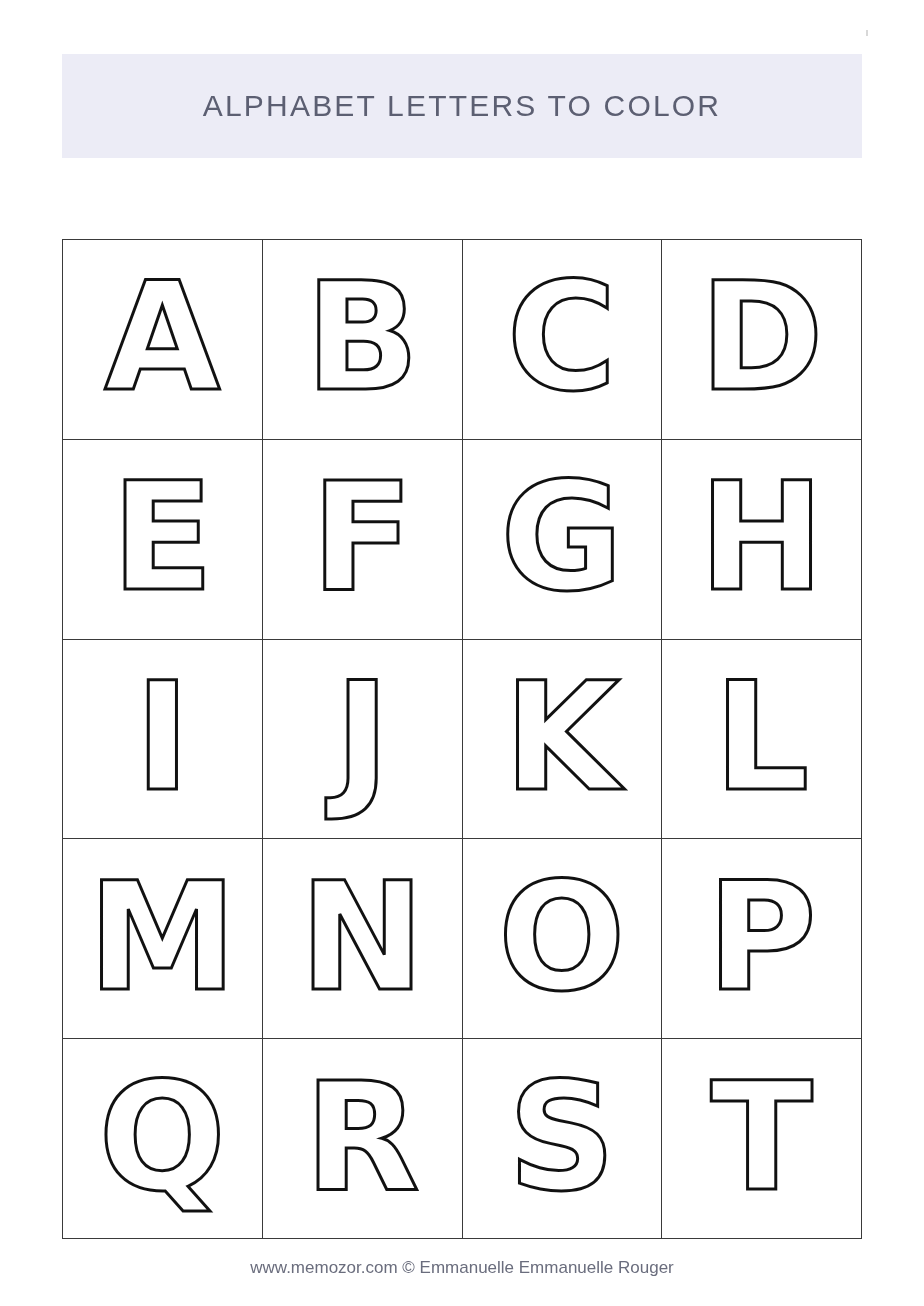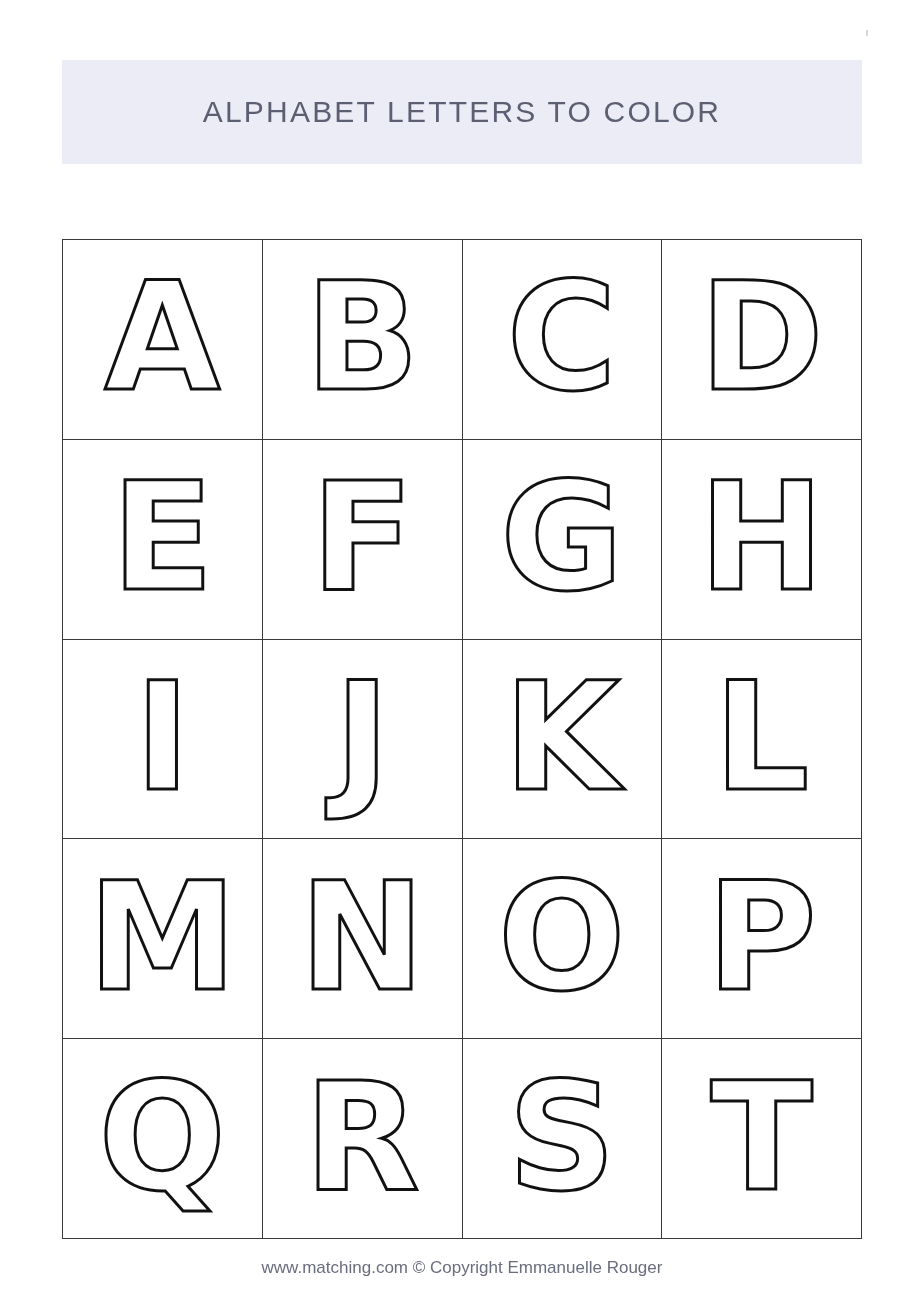--- a/index.html
+++ b/index.html
@@ -16,21 +16,21 @@
   .page {
     position: relative;
     width: 924px;
     height: 1306px;
     background: #ffffff;
     box-sizing: border-box;
   }
   .title-banner {
     position: absolute;
     left: 62px;
-    top: 60px;
+    top: 54px;
     width: 800px;
     height: 104px;
     background: #ececf6;
     display: flex;
     align-items: center;
     justify-content: center;
   }
   .title-text {
     font-size: 30px;
     letter-spacing: 2.2px;
@@ -173,15 +173,15 @@
         <span class="letter">R</span>
       </div>
     <div class="cell">
         <span class="letter">S</span>
       </div>
     <div class="cell">
         <span class="letter">T</span>
       </div>
   </div>
 
-  <div class="footer">www.matching.com © Copyright Emmanuelle Rouger</div>
+  <div class="footer">www.memozor.com © Emmanuelle Emmanuelle Rouger</div>
 
 </div>
 
 </body></html>

